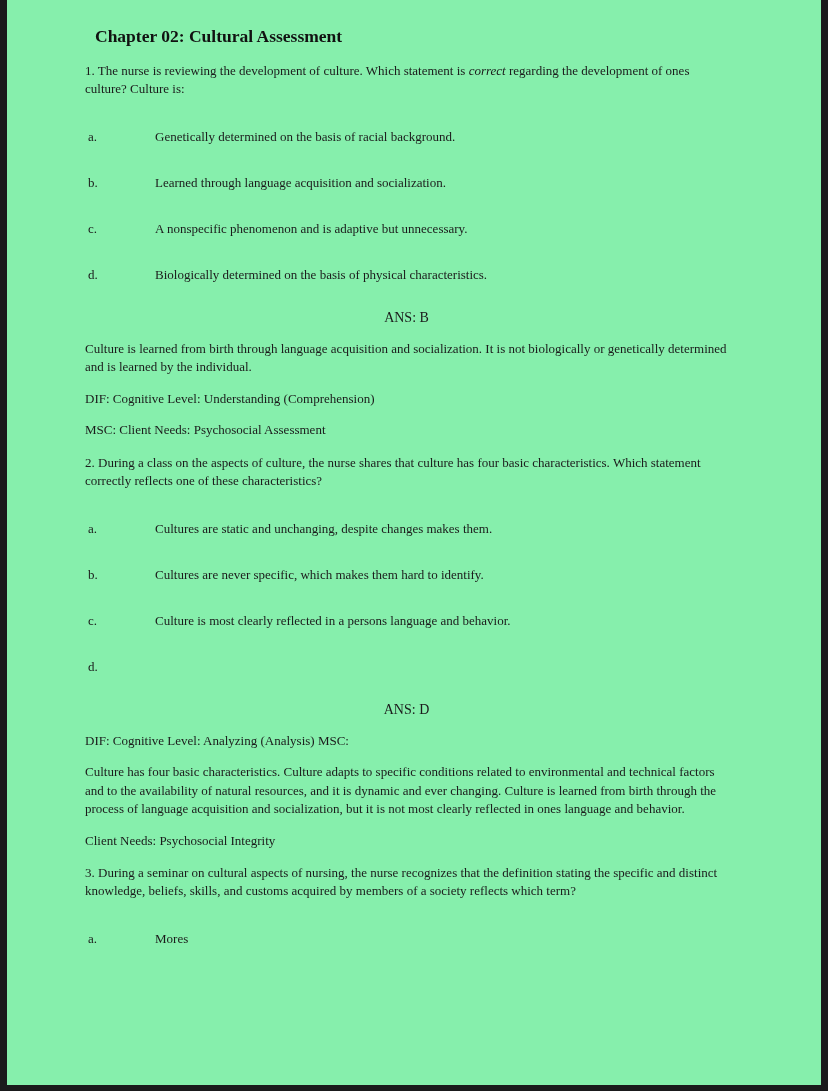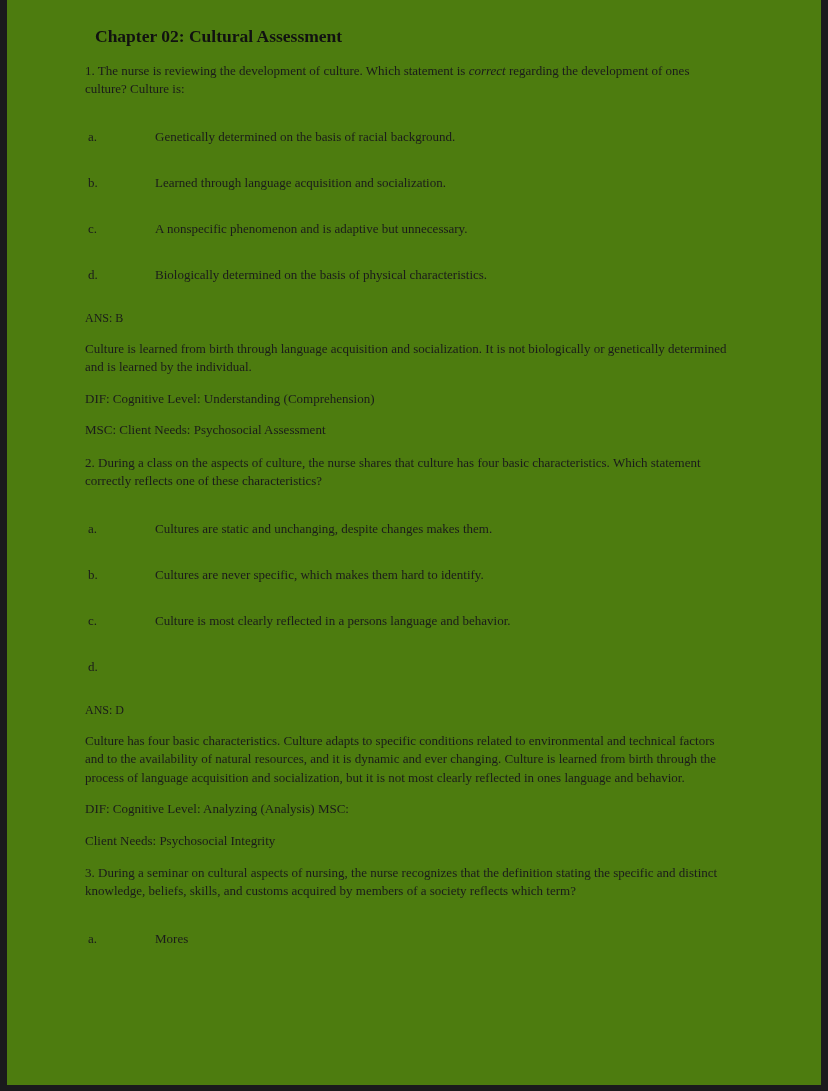--- a/index.html
+++ b/index.html
@@ -18,21 +18,21 @@
     width: 828px;
     height: 1091px;
     background: #1a1a1c;
   }
   .page {
     position: absolute;
     left: 7px;
     top: 0;
     width: 814px;
     height: 1085px;
-    background: #4d7c0f;
+    background: #86efac;
     box-sizing: border-box;
     padding: 26px 93px 0 78px;
     color: #1b1b1b;
     overflow: hidden;
   }
   .doc-title {
     margin: 0 0 0 10px;
     font-size: 17.5px;
     font-weight: bold;
     line-height: 1.25;
@@ -64,22 +64,23 @@
   .option + .option {
     margin-top: 28px;
   }
   .opt-letter {
     flex: none;
     width: 67px;
   }
   .opt-text { flex: 1; }
   .answer {
     margin: 25px 0 0 0;
-    font-size: 12px;
+    font-size: 14px;
     line-height: 18px;
+    text-align: center;
   }
   .para {
     margin: 13px 0 0 0;
     font-size: 13px;
     line-height: 18.5px;
   }
 </style>
 </head>
 <body>
 
@@ -131,22 +132,22 @@
         <div class="option">
           <span class="opt-letter">c.</span>
           <span class="opt-text">Culture is most clearly reflected in a persons language and behavior.</span>
         </div>
         <div class="option">
           <span class="opt-letter">d.</span>
         </div>
       </div>
 
       <p class="answer">ANS: D</p>
+      <p class="para">DIF: Cognitive Level: Analyzing (Analysis) MSC:</p>
       <p class="para">Culture has four basic characteristics. Culture adapts to specific conditions related to environmental and technical factors and to the availability of natural resources, and it is dynamic and ever changing. Culture is learned from birth through the process of language acquisition and socialization, but it is not most clearly reflected in ones language and behavior.</p>
-      <p class="para">DIF: Cognitive Level: Analyzing (Analysis) MSC:</p>
       <p class="para">Client Needs: Psychosocial Integrity</p>
     </section>
 
     <section>
       <p class="stem">3. During a seminar on cultural aspects of nursing, the nurse recognizes that the definition stating the specific and distinct knowledge, beliefs, skills, and customs acquired by members of a society reflects which term?</p>
 
       <div class="options">
         <div class="option">
           <span class="opt-letter">a.</span>
           <span class="opt-text">Mores</span>

